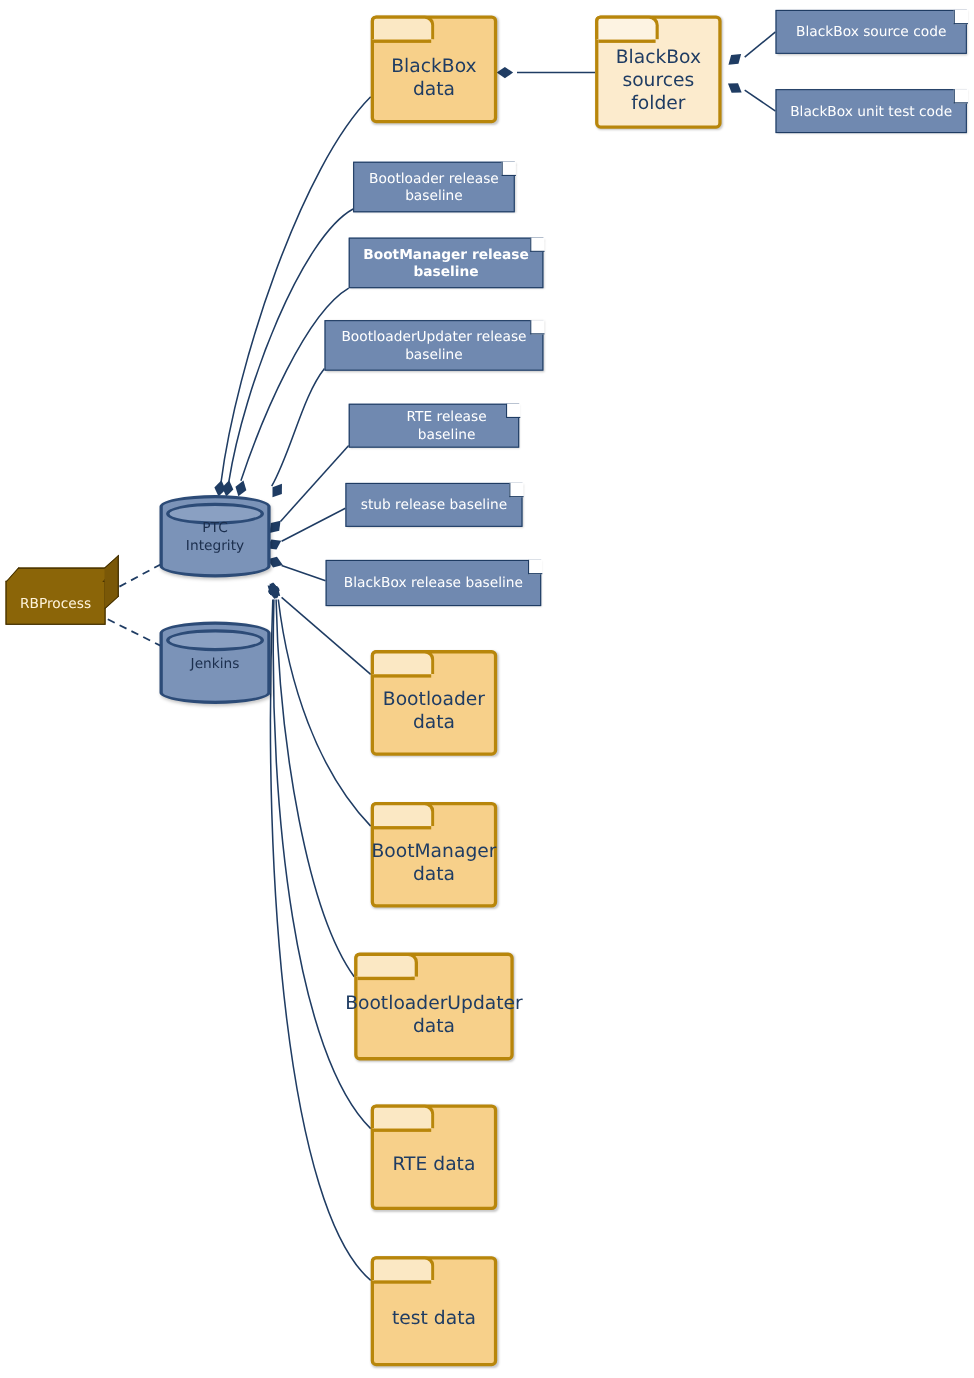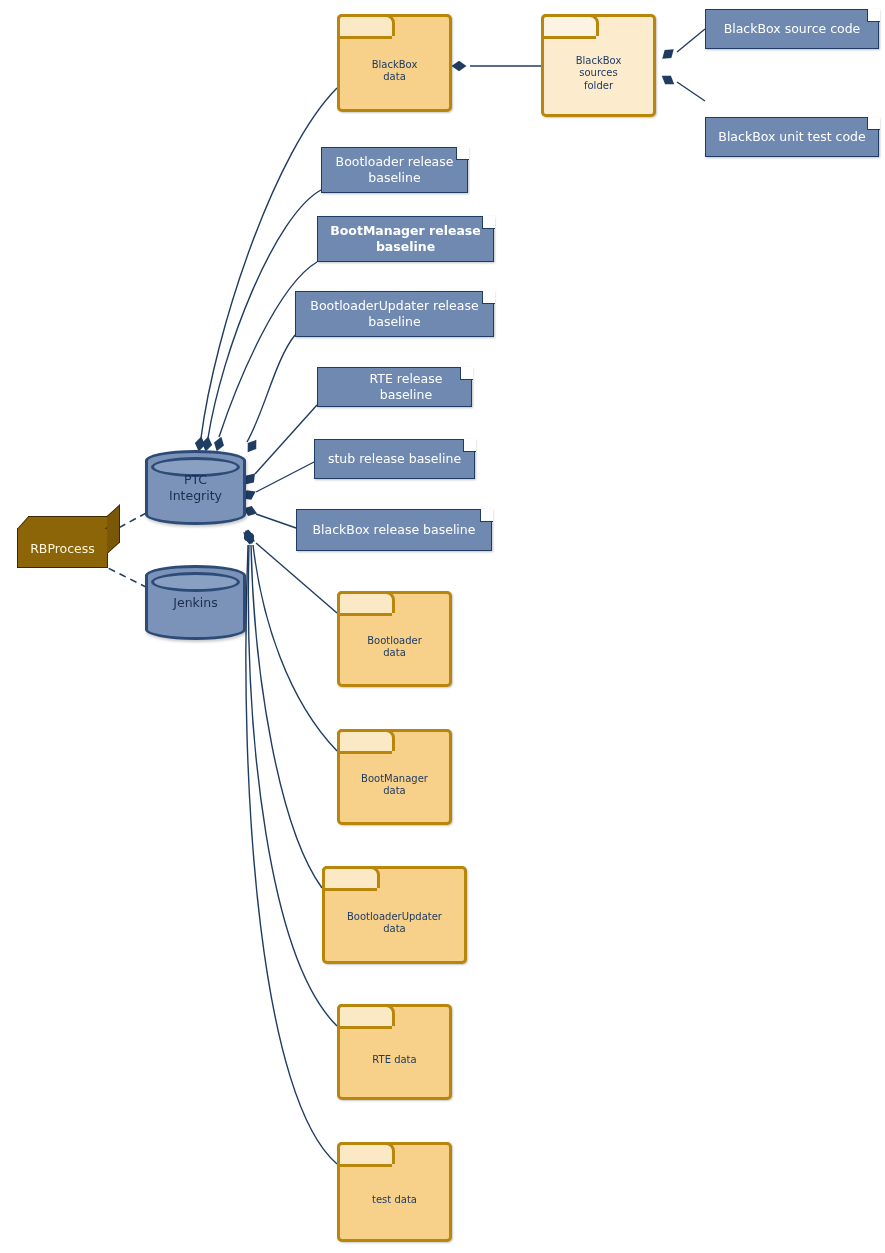--- a/index.html
+++ b/index.html
@@ -26,21 +26,21 @@
   .folder {
     position: absolute;
     border: 3px solid #B8860B;
     border-radius: 5px;
     background: #F7D08A;
     display: flex;
     align-items: center;
     justify-content: center;
     text-align: center;
     color: #1F3C63;
-    font-size: 10px;
+    font-size: 17px;
     line-height: 1.25;
     white-space: pre-line;
     box-shadow: 1px 1px 2px rgba(0,0,0,.22);
   }
   .folder .tab {
     position: absolute;
     left: -3px;
     top: -3px;
     height: 22px;
     background: #FBE8C4;
@@ -204,33 +204,33 @@
 folder</div></div>
       <div class="folder" style="left: 337px; top: 591px; width: 115px; height: 96px;"><div class="tab" style="width: 58px;"></div><div class="flabel">Bootloader
 data</div></div>
       <div class="folder" style="left: 337px; top: 729px; width: 115px; height: 96px;"><div class="tab" style="width: 58px;"></div><div class="flabel">BootManager
 data</div></div>
       <div class="folder" style="left: 322px; top: 866px; width: 145px; height: 98px; align-items: center;"><div class="tab" style="width: 58px;"></div><div class="flabel">BootloaderUpdater
 data</div></div>
       <div class="folder" style="left: 337px; top: 1004px; width: 115px; height: 96px;"><div class="tab" style="width: 58px;"></div><div class="flabel">RTE data</div></div>
       <div class="folder" style="left: 337px; top: 1142px; width: 115px; height: 100px;"><div class="tab" style="width: 58px;"></div><div class="flabel">test data</div></div>
       <div class="artifact" style="left: 705px; top: 9px; width: 174px; height: 40px;"><div class="fold"></div><div class="alabel">BlackBox source code</div></div>
-      <div class="artifact" style="left: 705px; top: 81px; width: 174px; height: 40px; margin-top: 36px;"><div class="fold"></div><div class="alabel">BlackBox unit test code</div></div>
+      <div class="artifact" style="left: 705px; top: 81px; width: 174px; height: 40px;"><div class="fold"></div><div class="alabel">BlackBox unit test code</div></div>
       <div class="artifact" style="left: 321px; top: 147px; width: 147px; height: 46px;"><div class="fold"></div><div class="alabel">Bootloader release
 baseline</div></div>
       <div class="artifact" style="left: 317px; top: 216px; width: 177px; height: 46px; font-weight: bold;"><div class="fold"></div><div class="alabel">BootManager release
 baseline</div></div>
       <div class="artifact" style="left: 295px; top: 291px; width: 199px; height: 46px;"><div class="fold"></div><div class="alabel">BootloaderUpdater release
 baseline</div></div>
       <div class="artifact" style="left: 317px; top: 367px; width: 155px; height: 40px; padding-left: 23px;"><div class="fold"></div><div class="alabel">RTE release baseline</div></div>
       <div class="artifact" style="left: 314px; top: 439px; width: 161px; height: 40px;"><div class="fold"></div><div class="alabel">stub release baseline</div></div>
       <div class="artifact" style="left: 296px; top: 509px; width: 196px; height: 42px;"><div class="fold"></div><div class="alabel">BlackBox release baseline</div></div>
       <div class="database" style="left: 145px; top: 450px; width: 101px; height: 75px;"><div class="cap"></div><div class="dlabel">PTC
 Integrity</div></div>
       <div class="database" style="left: 145px; top: 565px; width: 101px; height: 75px;"><div class="cap"></div><div class="dlabel">Jenkins</div></div>
-      <div class="node3d" style="left: 17px; top: 528px; width: 91px; height: 40px;">
+      <div class="node3d" style="left: 5px; top: 528px; width: 91px; height: 40px;">
         <div class="top3d"></div>
         <div class="side3d"></div>
         <div class="nlabel">RBProcess</div>
       </div>
     </div>
 
 </div>
 
 </body></html>

